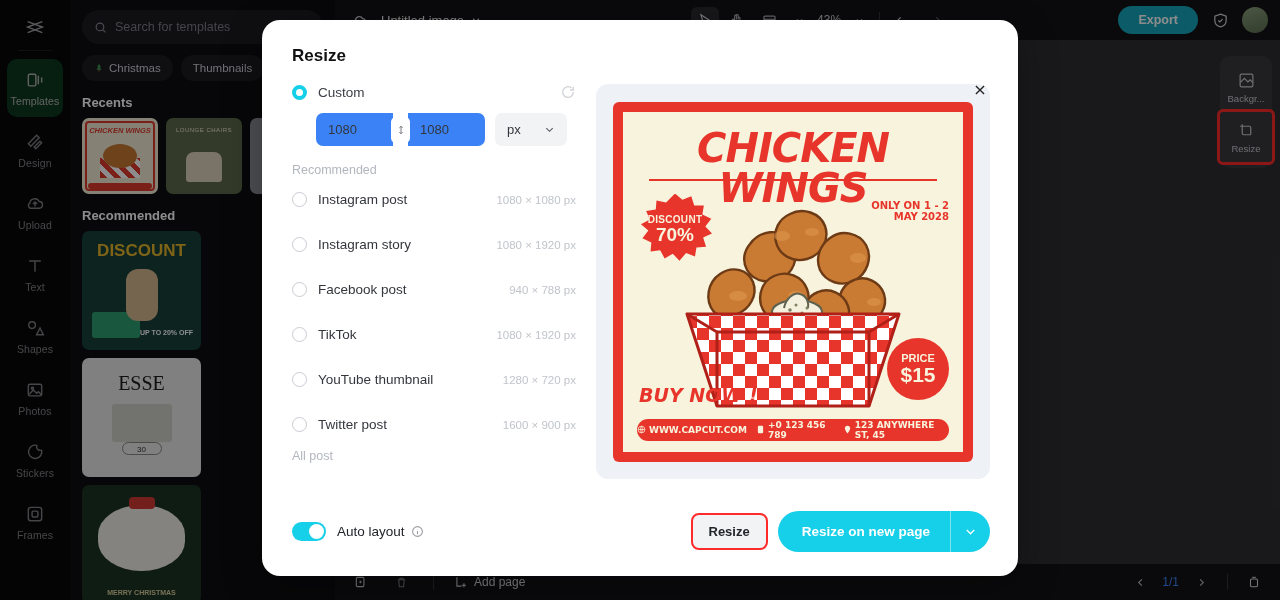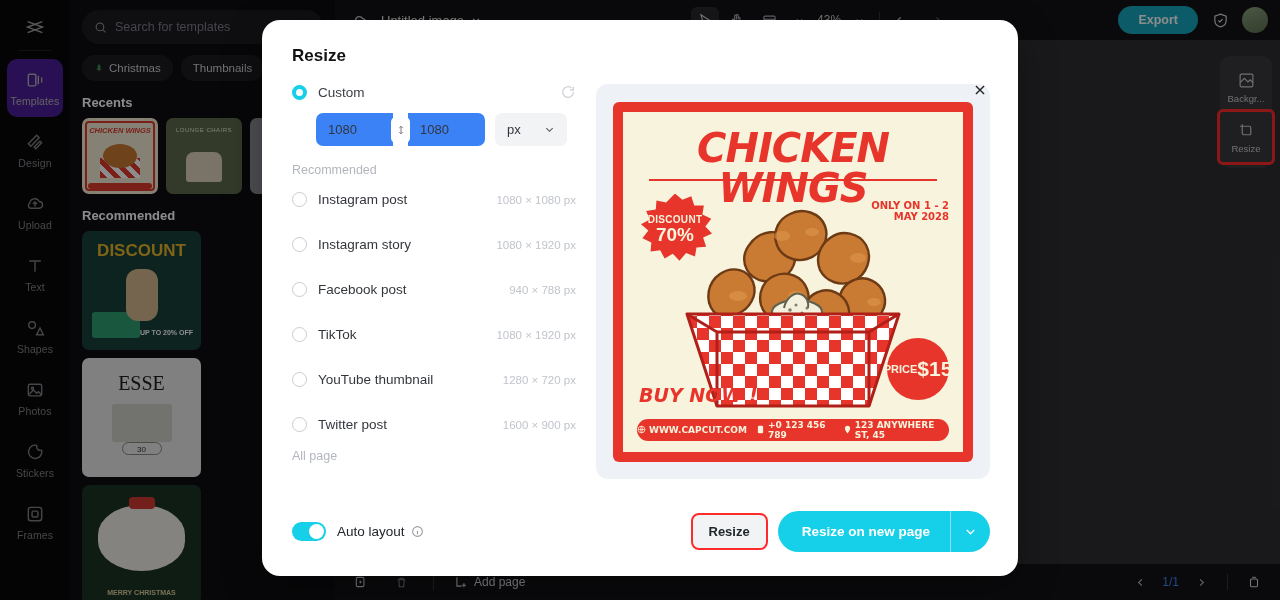--- a/index.html
+++ b/index.html
@@ -18,21 +18,21 @@
     position: absolute; left: 0; top: 0; width: 70px; height: 600px;
     background: #0d0d10; display: flex; flex-direction: column; align-items: center;
     padding-top: 8px; z-index: 3;
   }
   .rail-logo { width: 44px; height: 40px; display:flex; align-items:center; justify-content:center; }
   .rail-sep { width: 34px; height: 1px; background: #2a2a2e; margin: 2px 0 8px; }
   .rail-item {
     width: 56px; height: 58px; border-radius: 10px; display: flex; flex-direction: column;
     align-items: center; justify-content: center; gap: 4px; margin-bottom: 4px; cursor: pointer;
   }
-  .rail-item.active { background: #6d28d9; }
+  .rail-item.active { background: #14532d; }
   .rail-ico { width: 22px; height: 22px; display: flex; align-items: center; justify-content: center; }
   .rail-lbl { font-size: 10.5px; color: #b9b9c0; letter-spacing: .1px; }
   .rail-item.active .rail-lbl { color: #fff; }
 
   
   .panel {
     position: absolute; left: 70px; top: 0; width: 265px; height: 600px;
     background: #0e0e11; z-index: 2; padding: 10px 12px; overflow: hidden;
   }
   .search {
@@ -174,21 +174,21 @@
     clip-path: polygon(50% 0%,60% 9%,72% 4%,76% 17%,89% 17%,87% 30%,99% 36%,91% 47%,100% 57%,88% 63%,92% 76%,79% 77%,77% 90%,65% 85%,56% 96%,47% 86%,36% 93%,30% 81%,17% 83%,18% 70%,6% 64%,14% 53%,4% 44%,16% 37%,11% 25%,24% 23%,25% 10%,38% 13%);
   }
   .p-badge .b1 { font-size: 10px; font-weight: bold; letter-spacing: .3px; color: #f7f3dc; }
   .p-badge .b2 { font-size: 19px; font-weight: bold; color: #f7f3dc; line-height: 1; }
   .p-date {
     position: absolute; right: 14px; top: 88px; text-align: right; color: #e8352b;
     font-weight: bold; font-size: 10px; line-height: 1.12; font-family: "DejaVu Sans", sans-serif;
   }
   .p-price {
     position: absolute; right: 14px; bottom: 52px; width: 62px; height: 62px; border-radius: 50%;
-    background: #e8352b; display: flex; align-items: center; justify-content: center;
+    background: #e8352b; display: flex; flex-direction: column; align-items: center; justify-content: center;
   }
   .p-price .pr1 { font-size: 11px; font-weight: bold; color: #f7f3dc; }
   .p-price .pr2 { font-size: 21px; font-weight: bold; color: #f7f3dc; line-height: 1; }
   .p-buy {
     position: absolute; left: 16px; bottom: 46px; color: #e8352b; font-weight: bold;
     font-size: 19px; font-family: "DejaVu Sans", sans-serif; font-style: italic;
   }
   .p-foot {
     position: absolute; left: 14px; right: 14px; bottom: 11px; height: 22px; border-radius: 11px;
     background: #e8352b; display: flex; align-items: center; justify-content: center; gap: 9px;
@@ -584,21 +584,21 @@
       <div class="preset">
         <span class="radio"></span>
         <span class="preset-name">YouTube thumbnail</span>
         <span class="preset-dim">1280 × 720 px</span>
       </div>
       <div class="preset">
         <span class="radio"></span>
         <span class="preset-name">Twitter post</span>
         <span class="preset-dim">1600 × 900 px</span>
       </div>
-      <div class="all-sizes">All page</div>
+      <div class="all-sizes">All post</div>
     </div>
 
     <div class="right-col">
       <div class="preview-box">
         <div class="poster">
           <div class="poster-inner">
             <div class="p-title">CHICKEN WINGS</div>
             <div class="p-rule"></div>
 
             <svg class="wings" width="230" height="150" viewBox="0 0 230 150">

